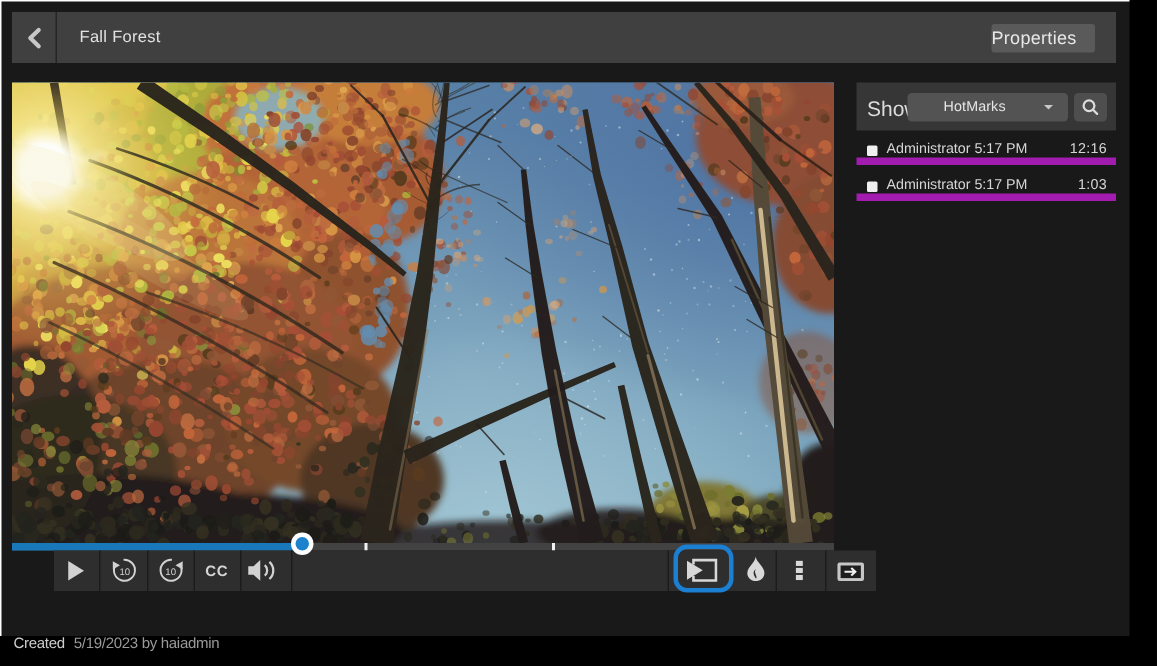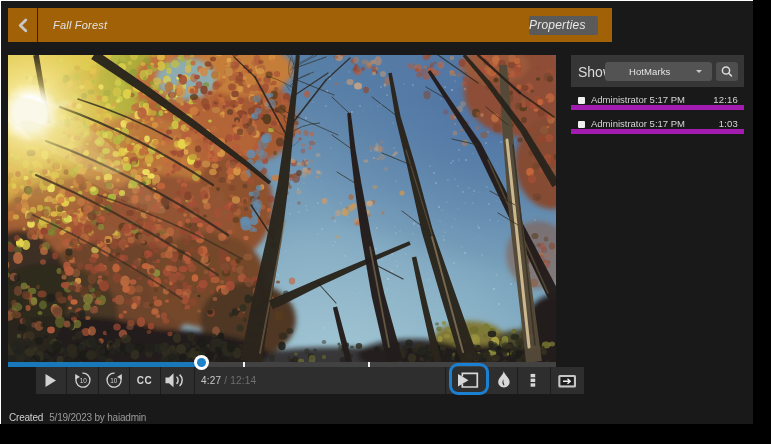--- a/index.html
+++ b/index.html
@@ -2,36 +2,36 @@
 <html><head>
 <meta charset="utf-8">
 <style>
 html,body{margin:0;padding:0;background:#000;}
 *{box-sizing:border-box;}
 body{font-family:"Liberation Sans",sans-serif;}
 #stage{position:relative;width:771px;height:444px;background:#000;overflow:hidden;}
 #app{position:absolute;left:0;top:0;width:753px;height:424px;background:#191919;}
 #bl{position:absolute;left:0;top:0;width:1px;height:424px;background:#fff;z-index:50;}
 #bt{position:absolute;left:0;top:0;width:753px;height:1px;background:#fff;z-index:50;}
-#header{position:absolute;left:8px;top:8px;width:604px;height:34px;background:#a16207;font-style:italic;}
+#header{position:absolute;left:8px;top:8px;width:736px;height:34px;background:#404040;}
 #back{position:absolute;left:0;top:0;width:30px;height:34px;border-right:1px solid #252525;}
 #title{position:absolute;left:45px;top:0;height:34px;line-height:34px;color:#e2e2e2;font-size:11px;letter-spacing:0.2px;}
 #props{position:absolute;right:14px;top:8px;width:69px;height:19px;background:#5a5a5a;border-radius:2px;color:#e8e8e8;font-size:12px;line-height:19px;text-align:left;letter-spacing:0.2px;}
 #video{position:absolute;left:8px;top:55px;width:548px;height:307px;background:#5b8cb0;overflow:hidden;}
 #seek{position:absolute;left:8px;top:362px;width:548px;height:5px;background:#424242;}
 #seekfill{position:absolute;left:0;top:0;width:193px;height:5px;background:#1878ba;}
 .tick{position:absolute;top:0;width:2px;height:5px;background:#f2f2f2;}
 #handle{position:absolute;left:186px;top:-7px;width:15px;height:15px;border-radius:50%;background:#fff;z-index:5;}
 #handle i{position:absolute;left:3px;top:3px;width:9px;height:9px;border-radius:50%;background:#1b82cb;display:block;}
 #cbar{position:absolute;left:8px;top:367px;width:548px;height:27px;background:#2e2e2e;margin-left:28px;}
 .csep{position:absolute;top:0;width:1px;height:27px;background:#1c1c1c;}
 #time{position:absolute;left:165px;top:0;height:27px;line-height:27px;font-size:10px;color:#c9c9c9;letter-spacing:0.2px;}
 #time span{color:#6f6f6f;}
 #bluebox{position:absolute;left:413px;top:-4px;width:40px;height:32px;border:3px solid #1b7fd2;border-radius:9px;z-index:6;}
-#created{position:absolute;left:9px;top:412px;font-size:10px;color:#9a9a9a;letter-spacing:-0.2px;text-align:right;}
+#created{position:absolute;left:9px;top:424px;font-size:10px;color:#9a9a9a;letter-spacing:-0.2px;text-align:right;}
 #created b{color:#cecece;font-weight:normal;margin-right:6px;}
 #spanel{position:absolute;left:571px;top:55px;width:173px;height:32px;background:#363636;}
 #show{position:absolute;left:7px;top:0;height:28px;line-height:34px;font-size:14px;color:#dcdcdc;}
 #dd{position:absolute;left:34px;top:7px;width:107px;height:19px;background:#535353;border-radius:3px;color:#e6e6e6;font-size:9.5px;line-height:19px;}
 #dd span{padding-left:24px;letter-spacing:0.1px;}
 #ddcaret{position:absolute;right:10px;top:8px;width:0;height:0;border-left:3px solid transparent;border-right:3px solid transparent;border-top:3.5px solid #c9c9c9;}
 #sbtn{position:absolute;left:145px;top:7px;width:22px;height:19px;background:#4e4e4e;border-radius:3px;}
 .hrow{position:absolute;left:571px;width:173px;height:23px;border-bottom:5px solid #a21caf;font-size:9.5px;color:#d6d6d6;}
 .hrow .cb{position:absolute;left:7px;top:10px;width:7px;height:7px;background:#f0f0f0;border-radius:1px;}
 .hrow .nm{position:absolute;left:20px;top:0;line-height:25px;letter-spacing:0px;}
@@ -2653,21 +2653,20 @@
         <g fill="#d8d8d8">
           <rect x="494.6" y="6.9" width="4.6" height="3.4"></rect>
           <rect x="494.6" y="11.6" width="4.6" height="3.4"></rect>
           <rect x="494.6" y="16.3" width="4.6" height="3.4"></rect>
         </g>
 
         <rect x="522.3" y="8" width="17.7" height="12.4" rx="1.5" fill="#c6c6c6"></rect>
         <rect x="524.4" y="10" width="13.5" height="8.4" fill="#1e1e1e"></rect>
         <path d="M527 14.2 L534 14.2 M531.5 11.7 L534.2 14.2 L531.5 16.7" fill="none" stroke="#f0f0f0" stroke-width="1.4"></path>
       </svg>
-      <div id="time">4:27 <span>/ 12:14</span></div>
     </div>
     <div id="created"><b>Created</b>5/19/2023 by haiadmin</div>
     <div id="spanel">
       <div id="show">Show</div>
       <div id="dd"><span>HotMarks</span><div id="ddcaret"></div></div>
       <div id="sbtn">
         <svg width="22" height="19" viewBox="0 0 22 19">
             <circle cx="10" cy="8.5" r="3.6" fill="none" stroke="#dcdcdc" stroke-width="1.5"></circle>
             <line x1="12.7" y1="11.2" x2="15.4" y2="13.9" stroke="#dcdcdc" stroke-width="1.5" stroke-linecap="round"></line>
           </svg>

